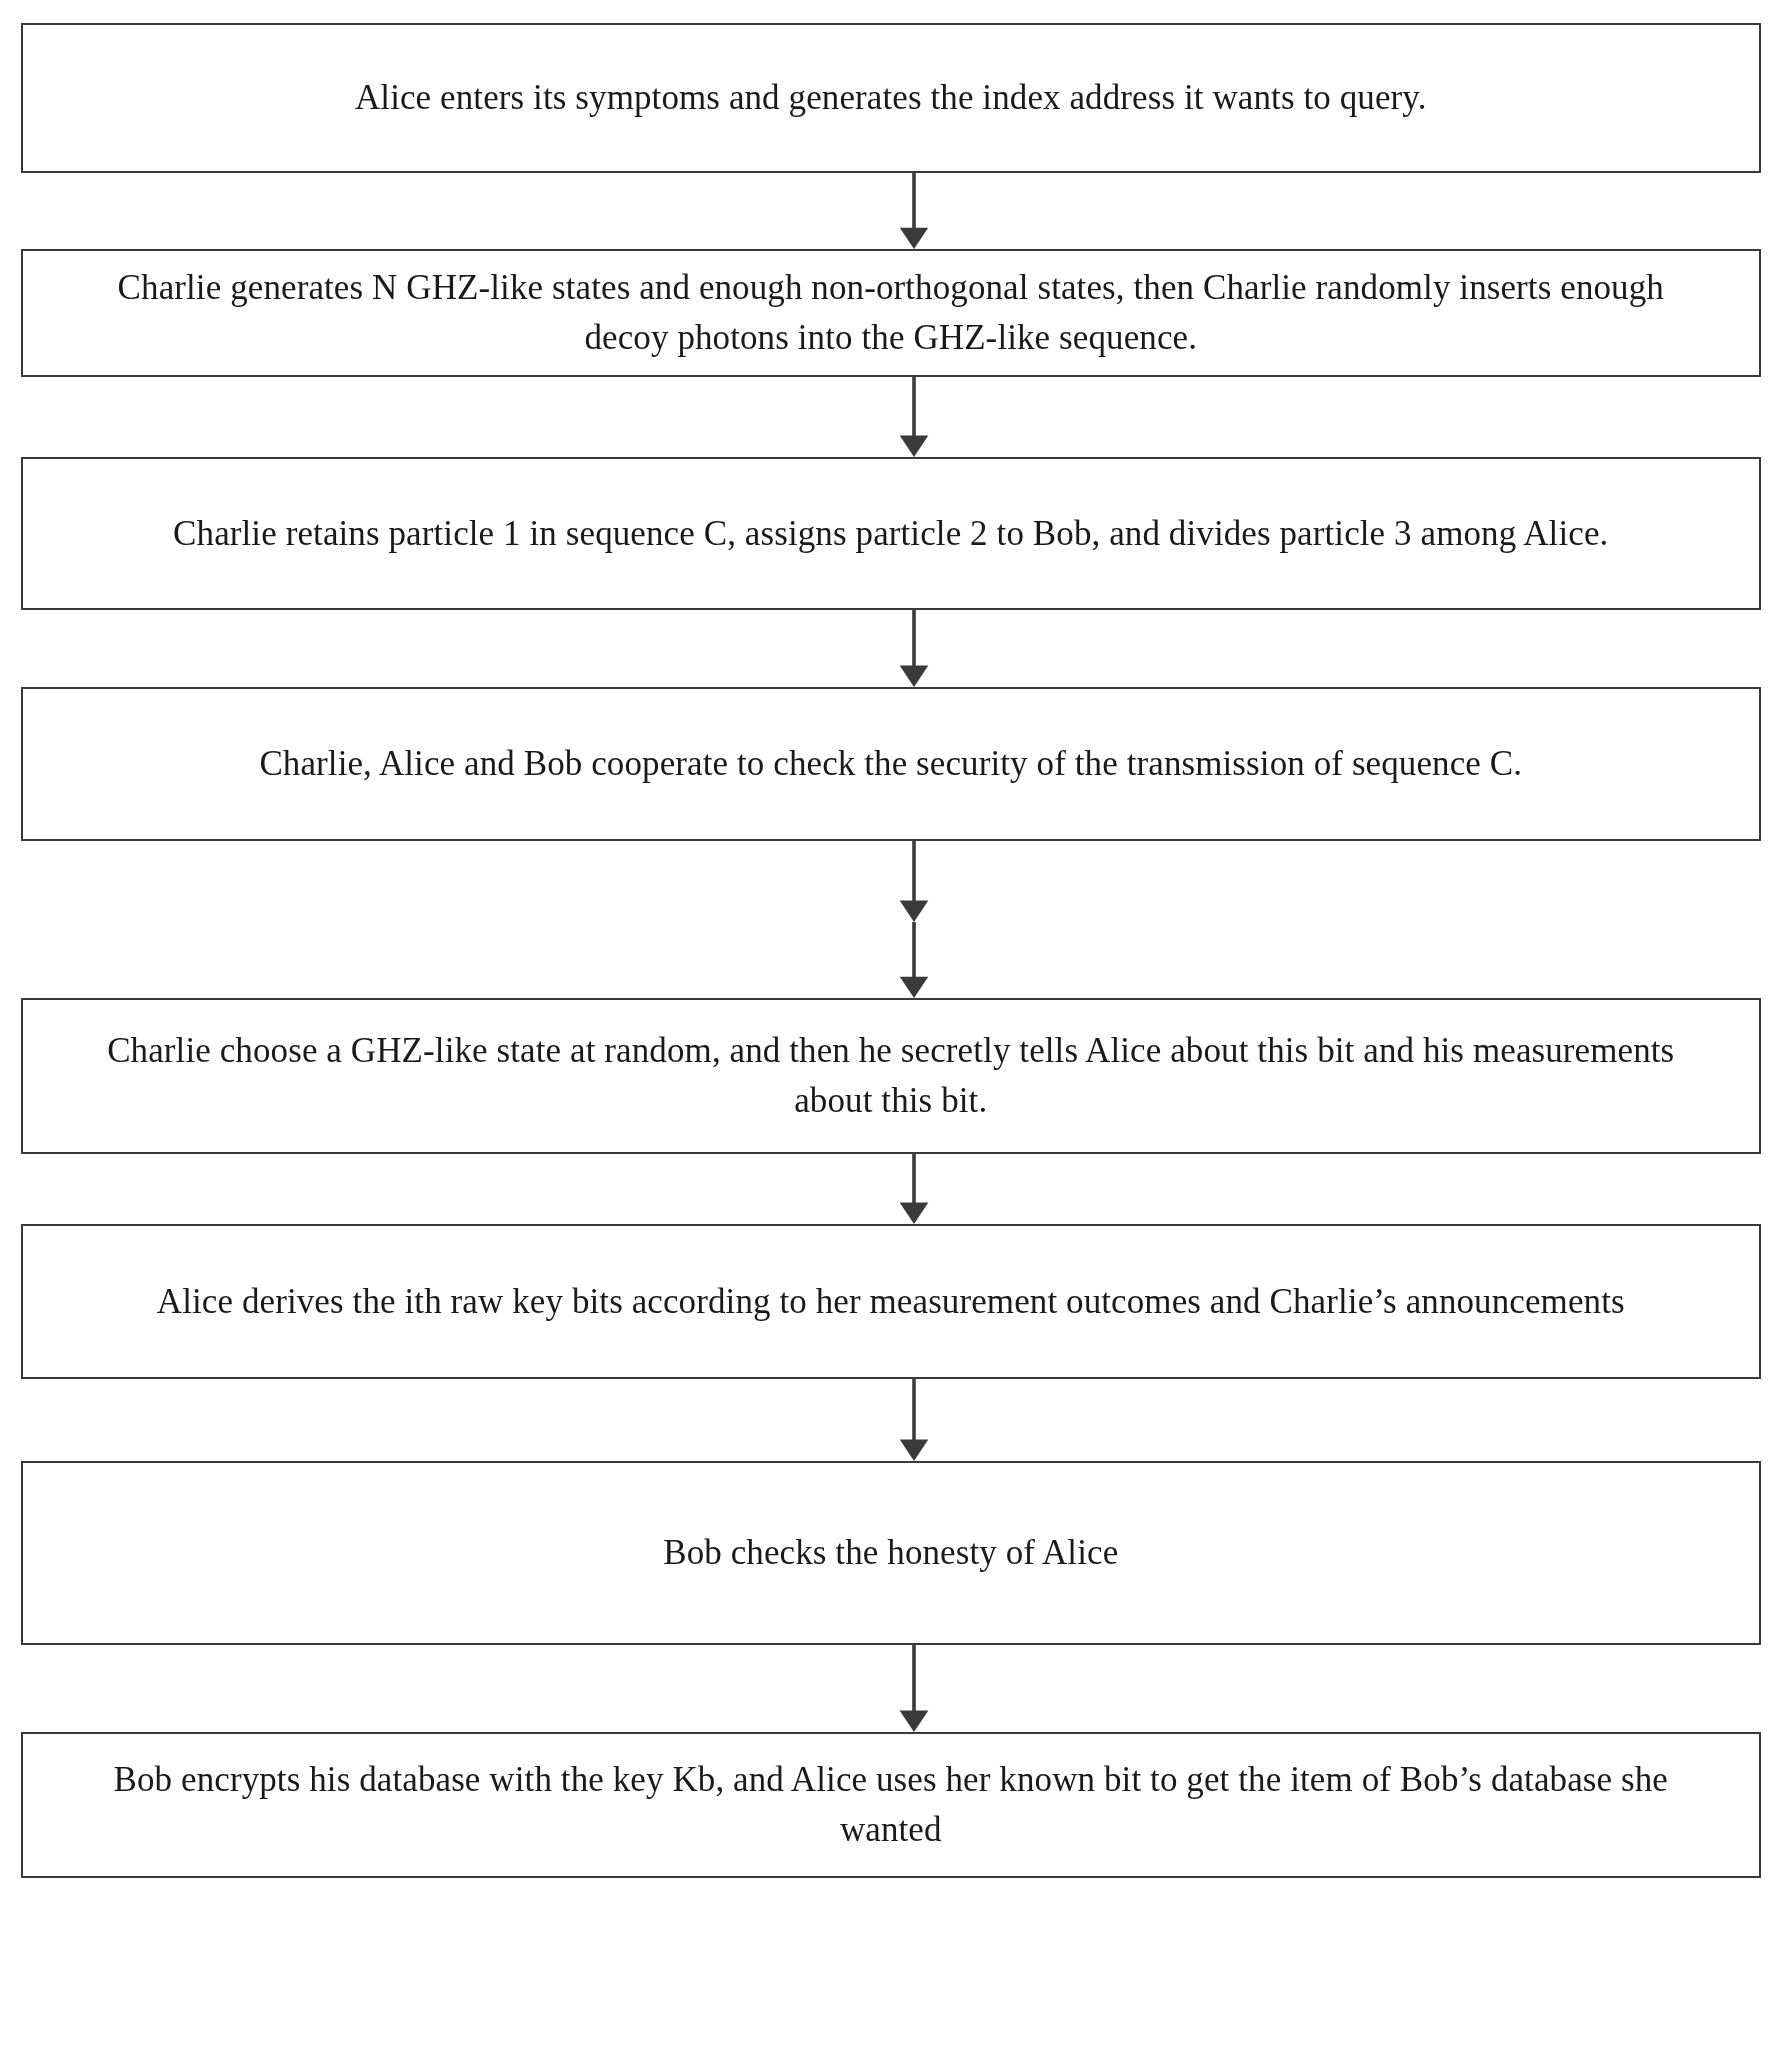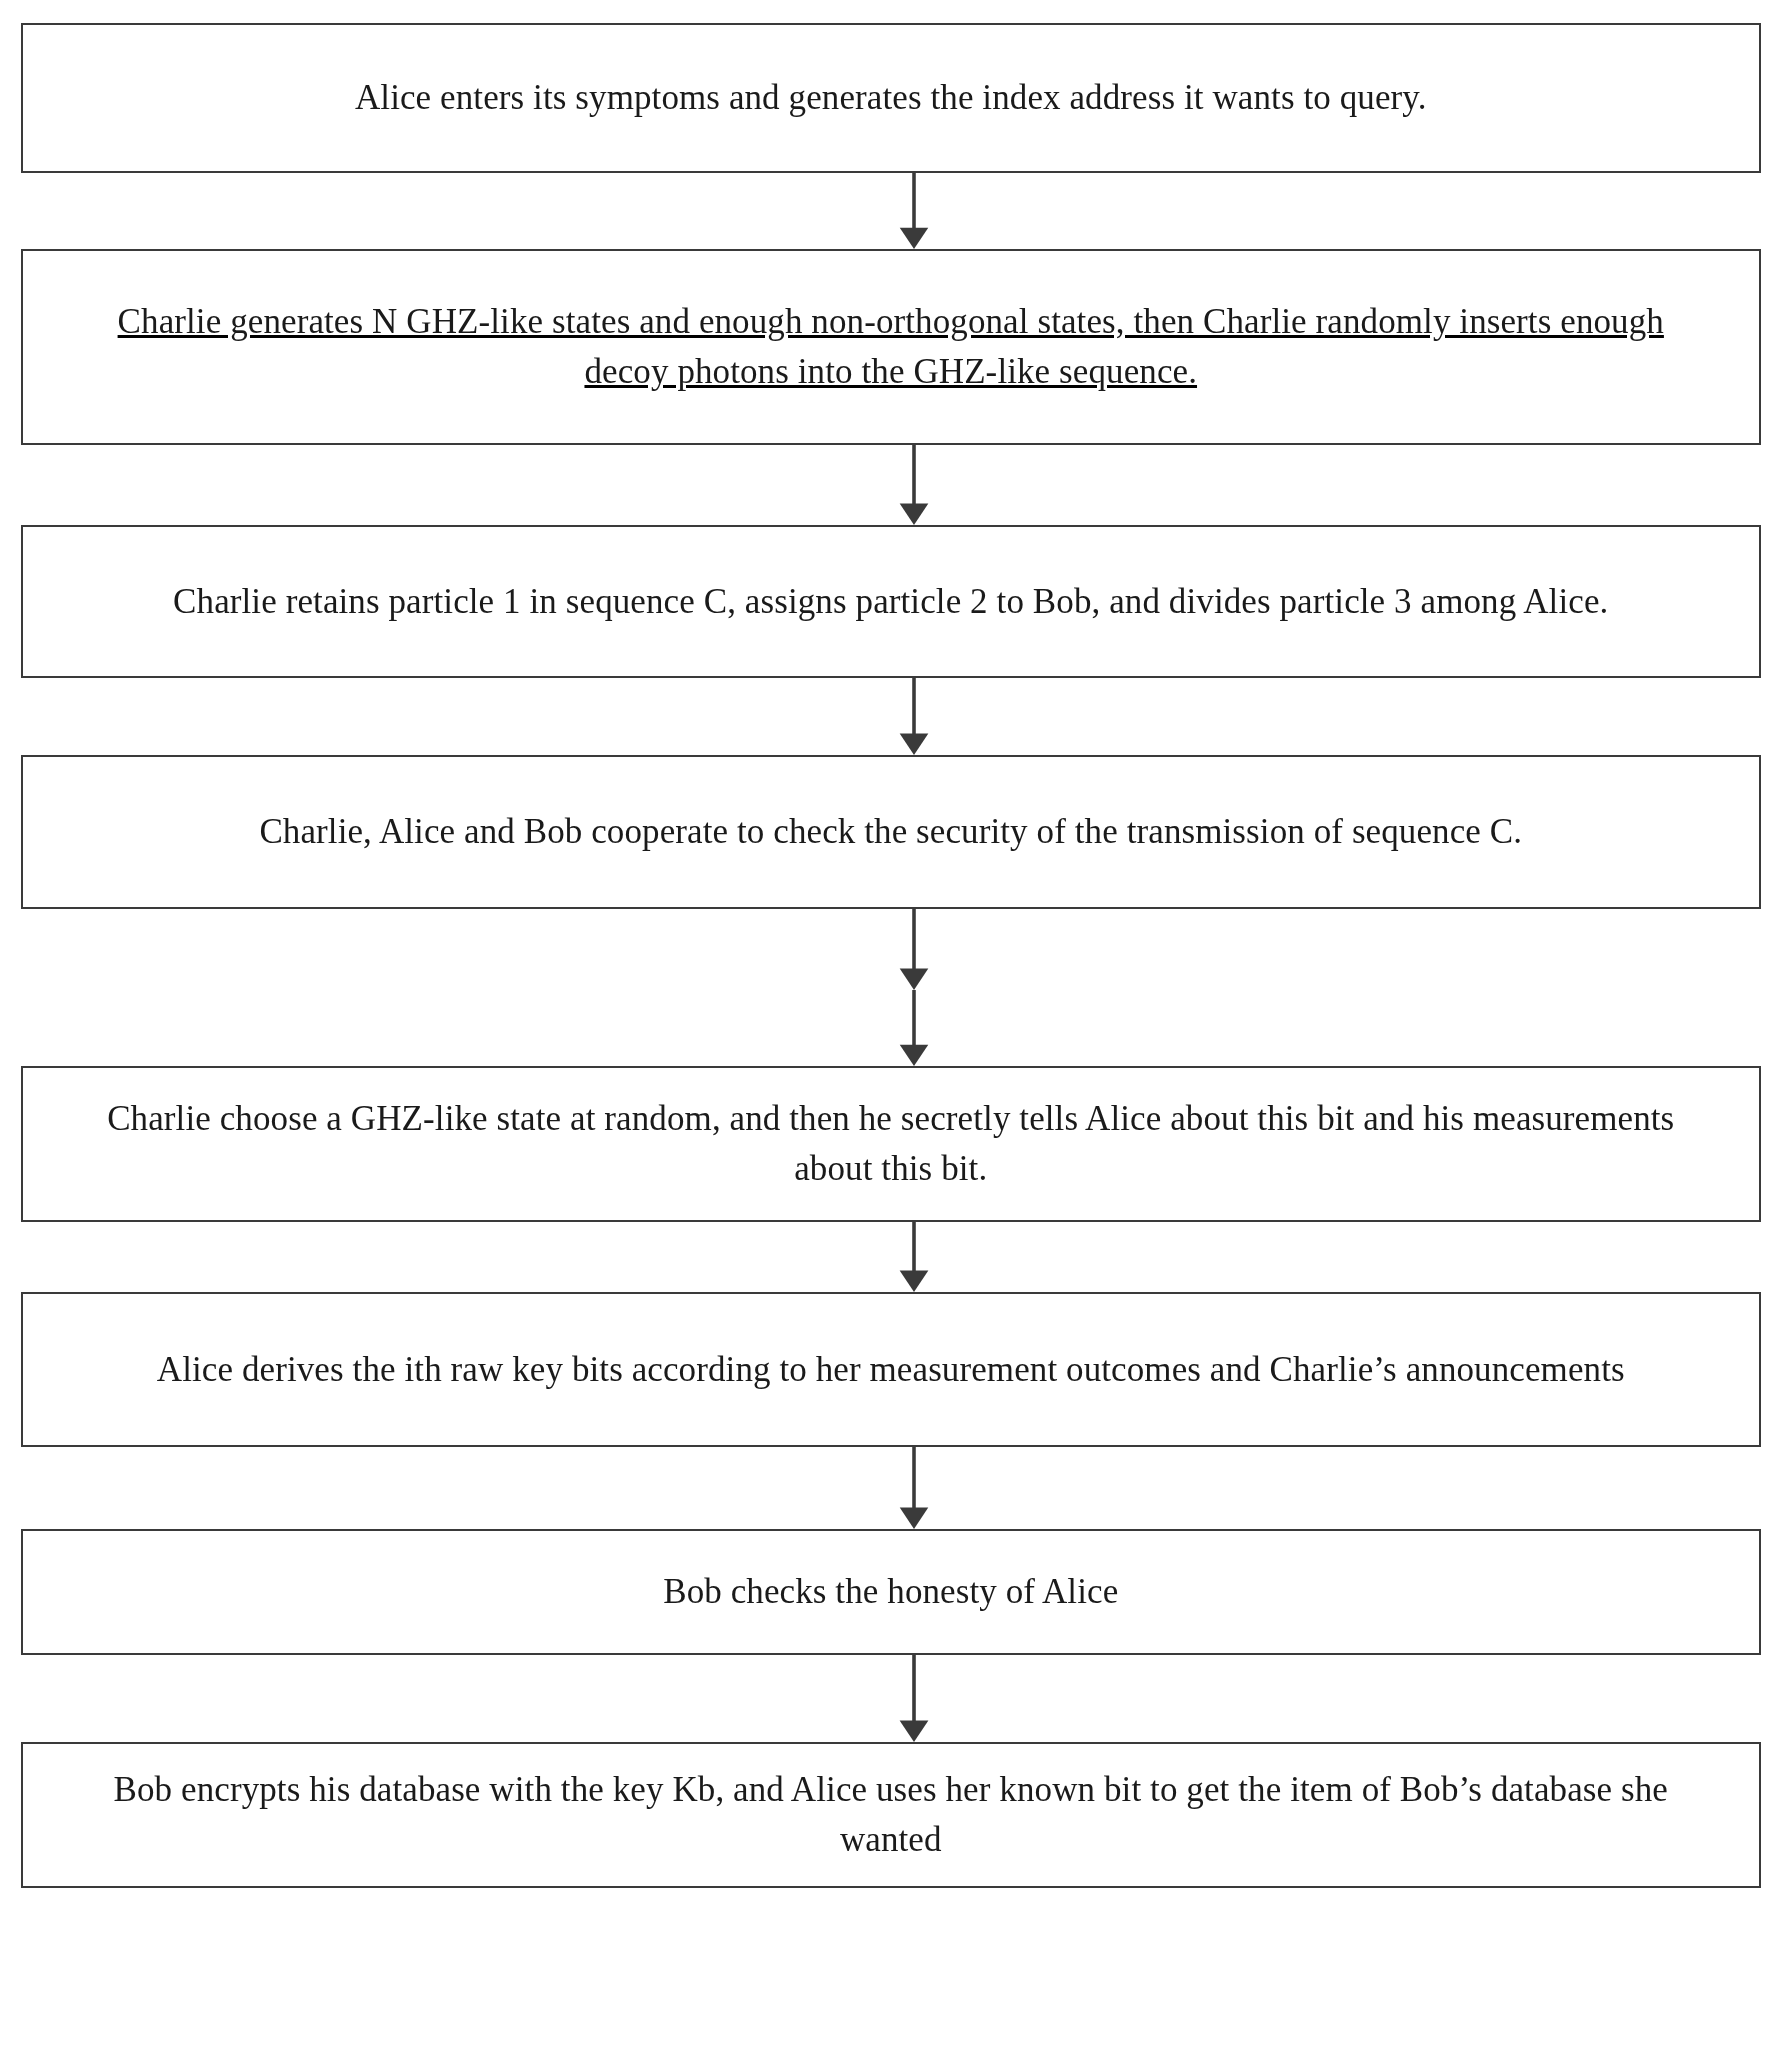--- a/index.html
+++ b/index.html
@@ -40,27 +40,27 @@
     font-size: 35px;
     line-height: 1.42;
     color: #1a1a1a;
     text-align: center;
     letter-spacing: 0.1px;
     max-width: 1612px;
   }
 
   
   .h1 { height: 150px; }
-  .h2 { height: 196px; text-decoration: underline; }
+  .h2 { height: 128px; }
   .h3 { height: 153px; }
   .h4 { height: 154px; }
   .h5 { height: 152px; }
   .h6 { height: 156px; }
   .h7 { height: 155px; }
-  .h8 { height: 126px; }
+  .h8 { height: 184px; }
   .h9 { height: 146px; }
 
   .connector {
     position: relative;
     flex: 0 0 auto;
     width: 100%;
     display: block;
   }
   .c1 { height: 76px; }
   .c2 { height: 80px; }

